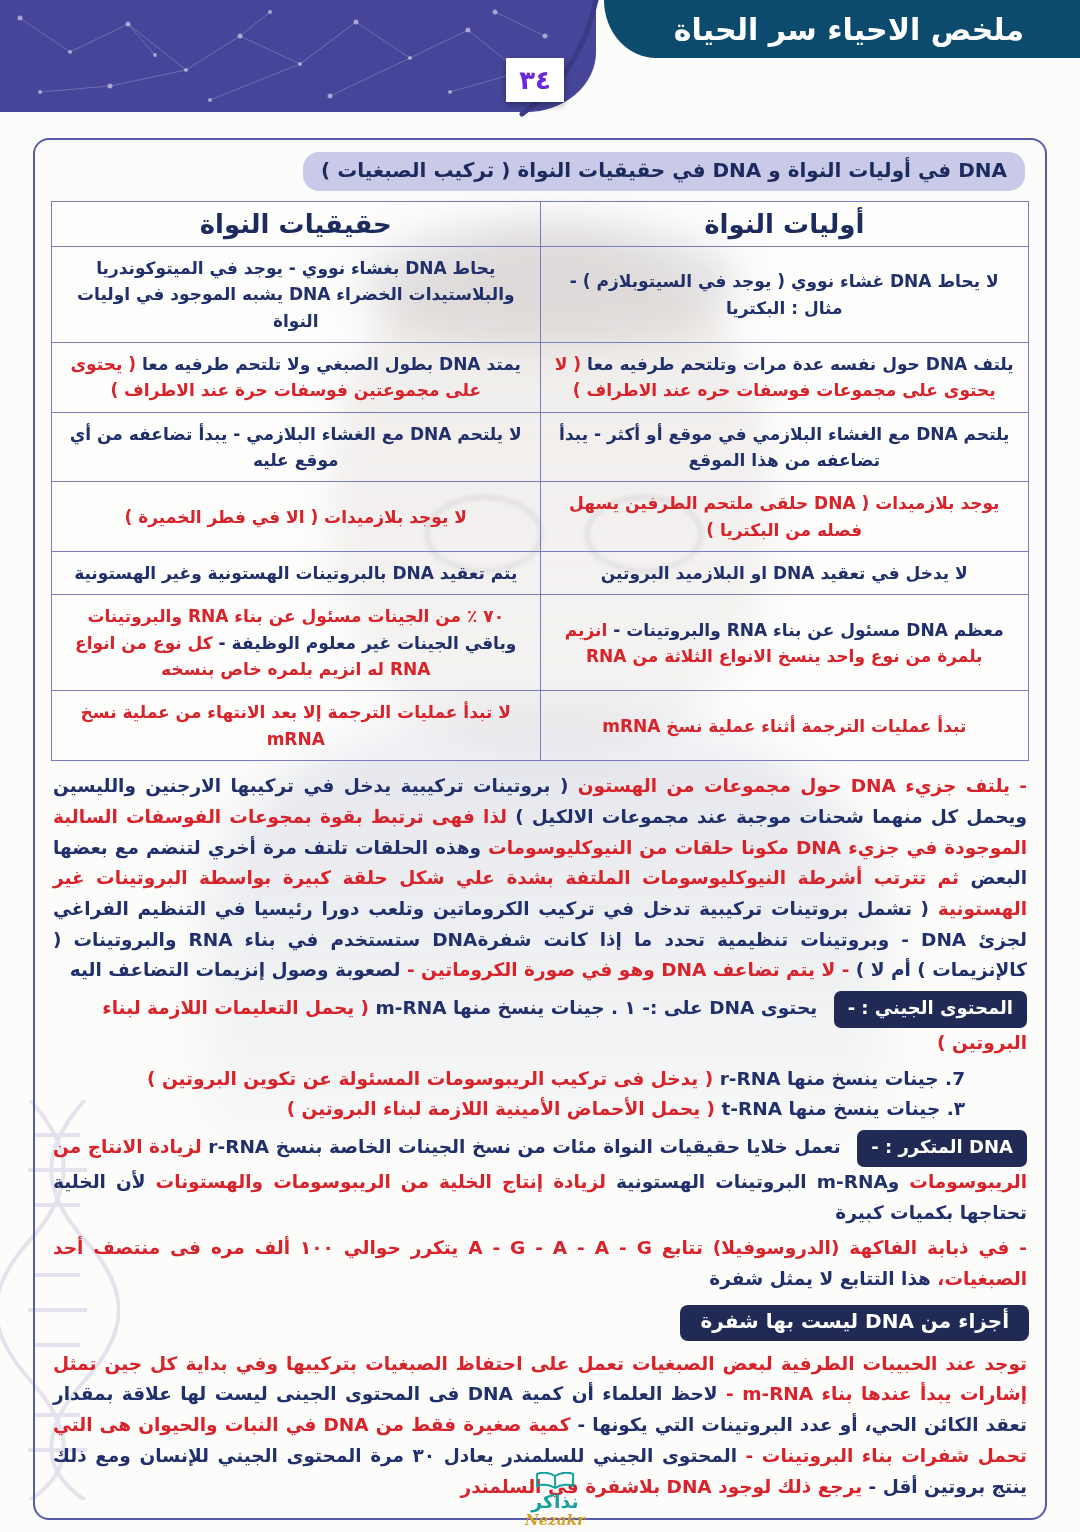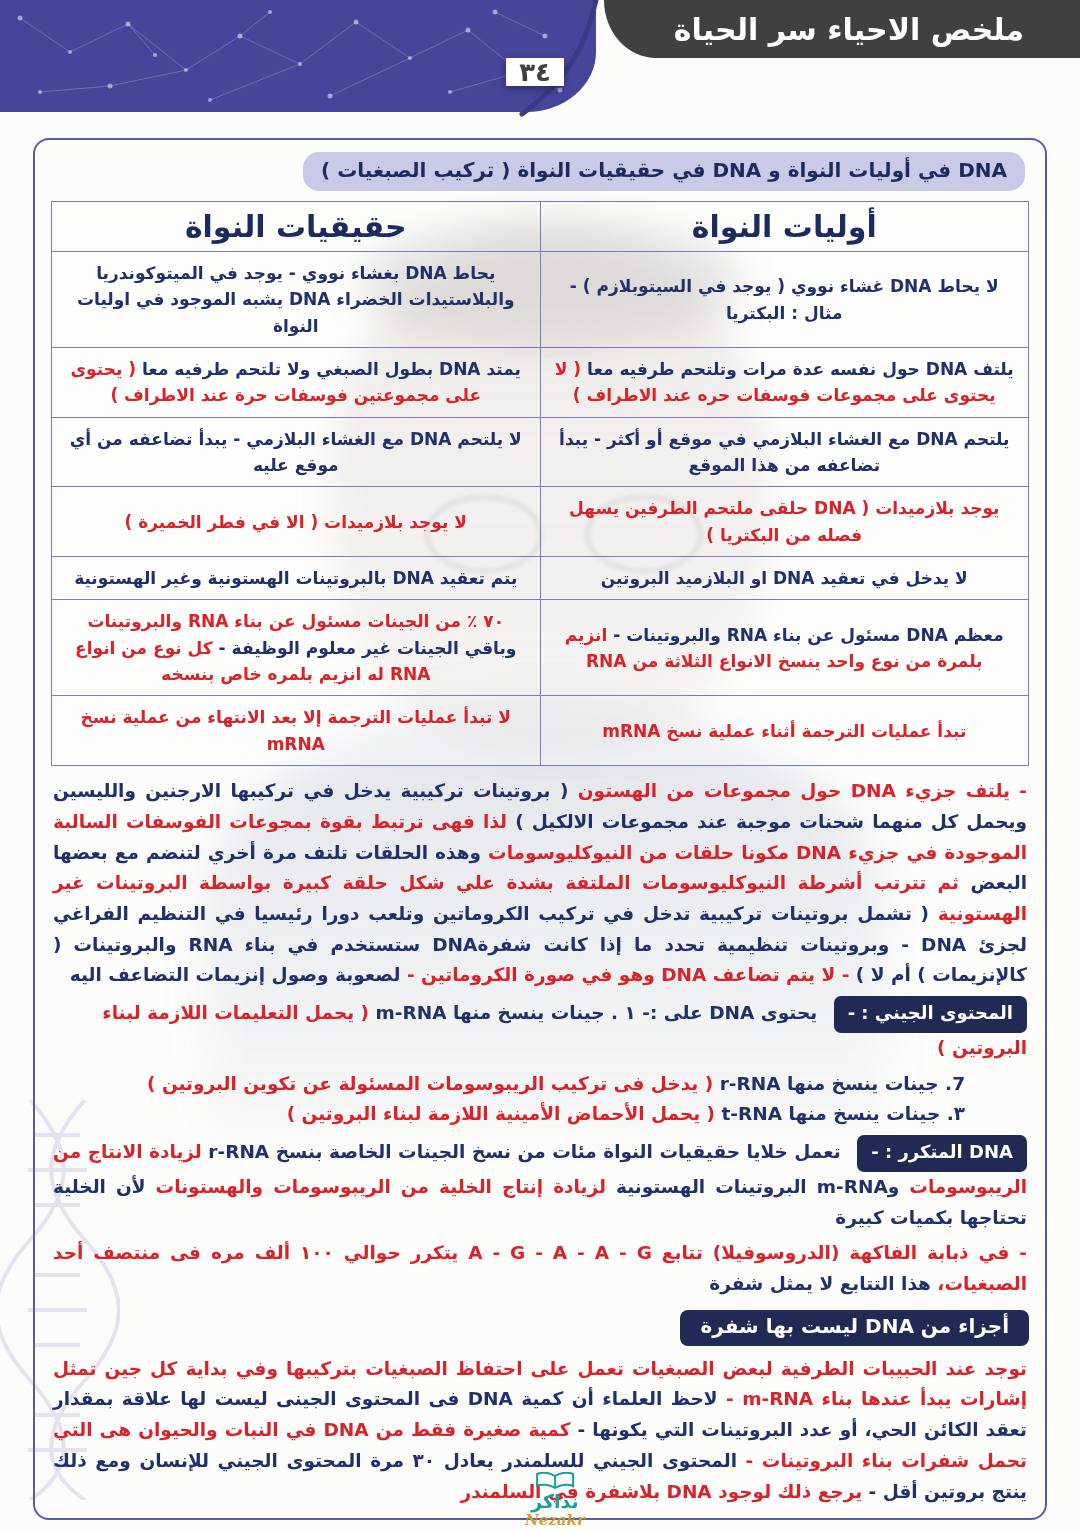--- a/index.html
+++ b/index.html
@@ -15,33 +15,33 @@
   
   .page-header { position:absolute; top:0; left:0; width:1080px; height:118px; z-index:3; }
   .pattern-block {
     position:absolute; top:0; left:0; width:596px; height:112px;
     background:#46459a;
     border-bottom-right-radius:70px 60px;
     overflow:hidden;
   }
   .title-band {
     position:absolute; top:0; left:604px; width:476px; height:58px;
-    background:#404040;
+    background:#0c4a6e;
     border-bottom-left-radius:52px 58px;
     display:flex; align-items:center; justify-content:center;
   }
   .title-band .hdr-title {
     color:#ffffff; font-size:30px; letter-spacing:0.5px; padding-left:14px;
   }
   .swoosh-svg { position:absolute; top:0; left:500px; width:130px; height:118px; }
   .page-number-box {
-    position:absolute; top:58px; left:506px; width:58px; height:28px;
+    position:absolute; top:58px; left:506px; width:58px; height:44px;
     background:#ffffff; box-shadow:0 3px 7px rgba(0,0,0,0.35);
     display:flex; align-items:center; justify-content:center;
-    color:#404040; font-size:26px; z-index:4;
+    color:#6d28d9; font-size:26px; z-index:4;
   }
 
   
   .wm { position:absolute; z-index:0; pointer-events:none; }
   .wm-head { top:235px; left:330px; width:440px; height:520px; border-radius:48% 48% 44% 44%;
     background:linear-gradient(180deg, rgba(176,158,150,0.28), rgba(176,158,150,0.12)); filter:blur(16px); }
   .wm-hair { top:218px; left:360px; width:380px; height:130px; border-radius:50%;
     background:rgba(95,85,95,0.22); filter:blur(18px); }
   .wm-shoulders { top:700px; left:205px; width:680px; height:430px; border-radius:50% 50% 0 0;
     background:linear-gradient(180deg, rgba(120,130,175,0.18), rgba(120,130,175,0.04)); filter:blur(22px); }
@@ -58,21 +58,21 @@
   }
   .box-title {
     width:fit-content; margin:0 4px 10px auto;
     background:#c9c9e8; color:#1d2a5e;
     font-size:20px; padding:6px 18px 9px; border-radius:16px;
   }
 
   
   .cmp-table { width:100%; border-collapse:collapse; margin-bottom:10px; background:rgba(255,255,255,0.35); }
   .cmp-table th, .cmp-table td { border:1.6px solid #787bbd; text-align:center; vertical-align:middle; }
-  .cmp-table th { font-size:30px; color:#1d2a5e; padding:7px 6px; width:50%; }
+  .cmp-table th { font-size:26px; color:#1d2a5e; padding:7px 6px; width:50%; }
   .cmp-table td { font-size:17px; padding:8px 14px; line-height:1.55; }
 
   
   .para { font-size:18.5px; line-height:1.66; text-align:justify; margin:5px 2px; }
   .para.center-items { text-align:right; }
   .seg-red  { color:#d8232b; }
   .seg-navy { color:#21306a; }
   .chip {
     display:inline-block; background:#202a54; color:#ffffff;
     border-radius:7px; padding:2px 14px 5px; margin-left:10px; font-size:18px;

